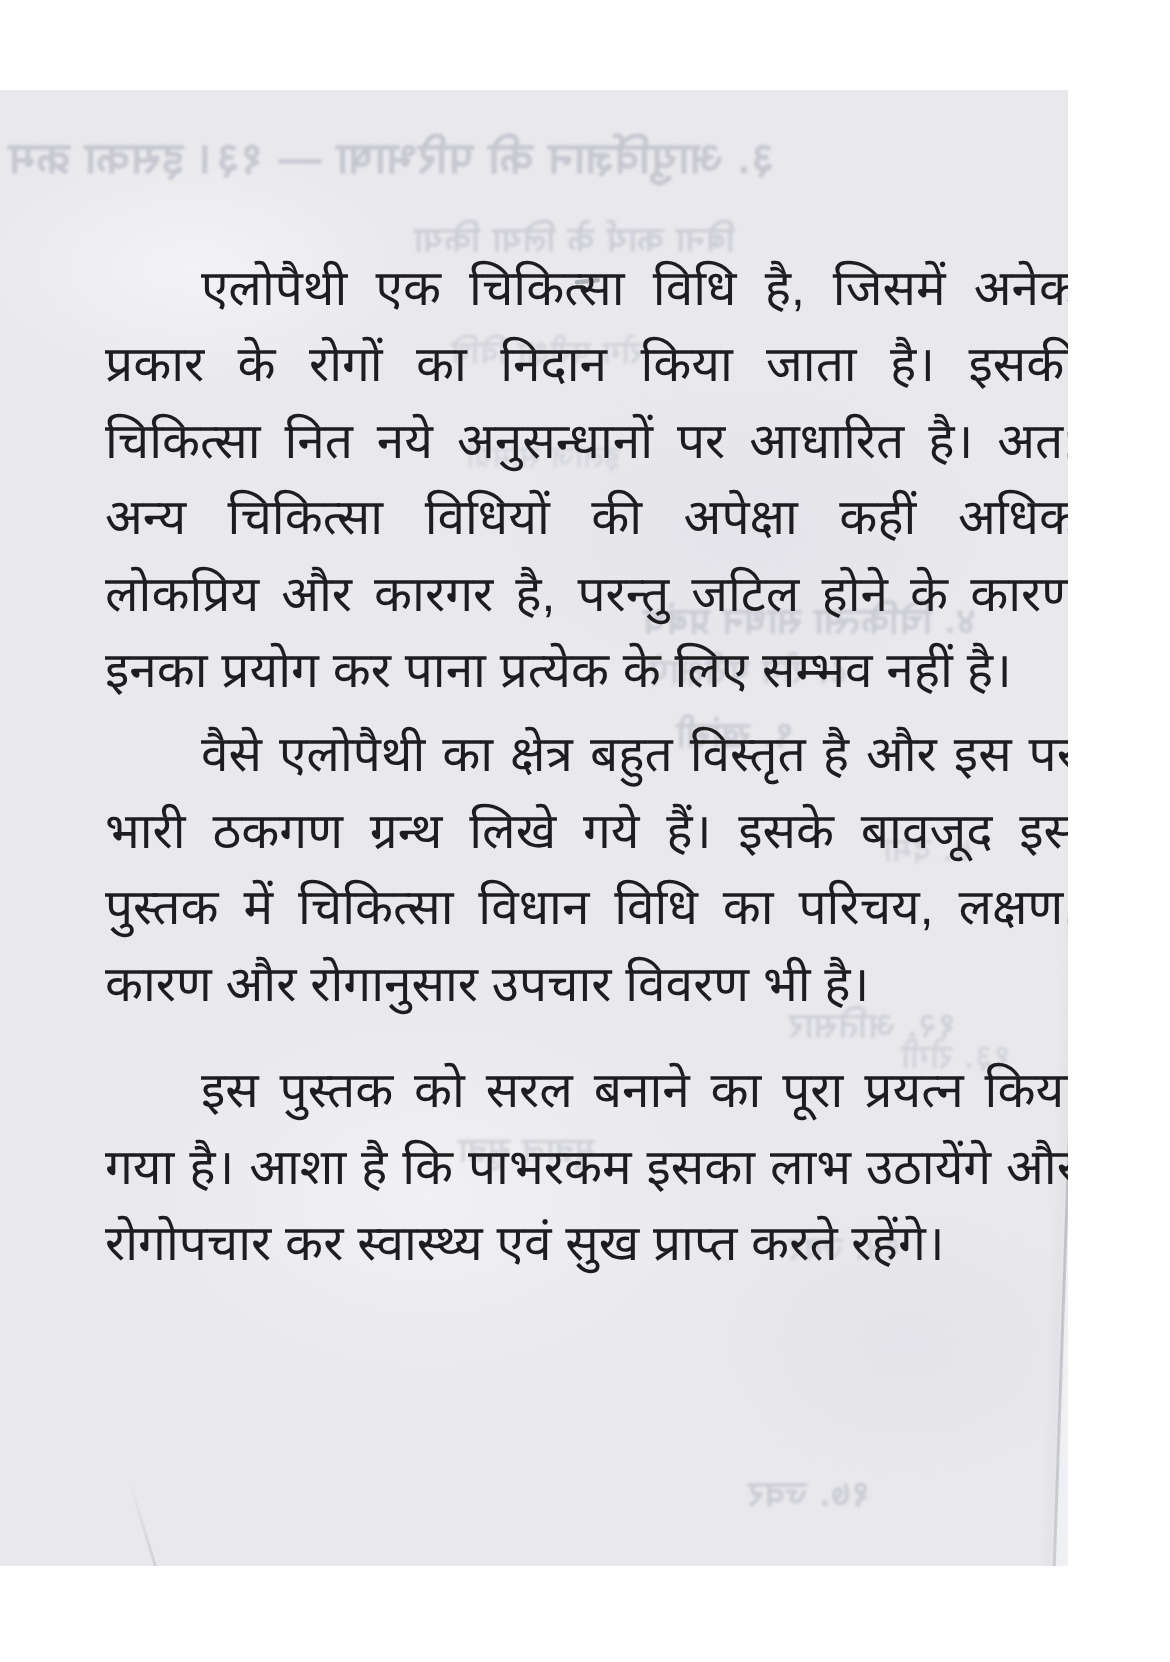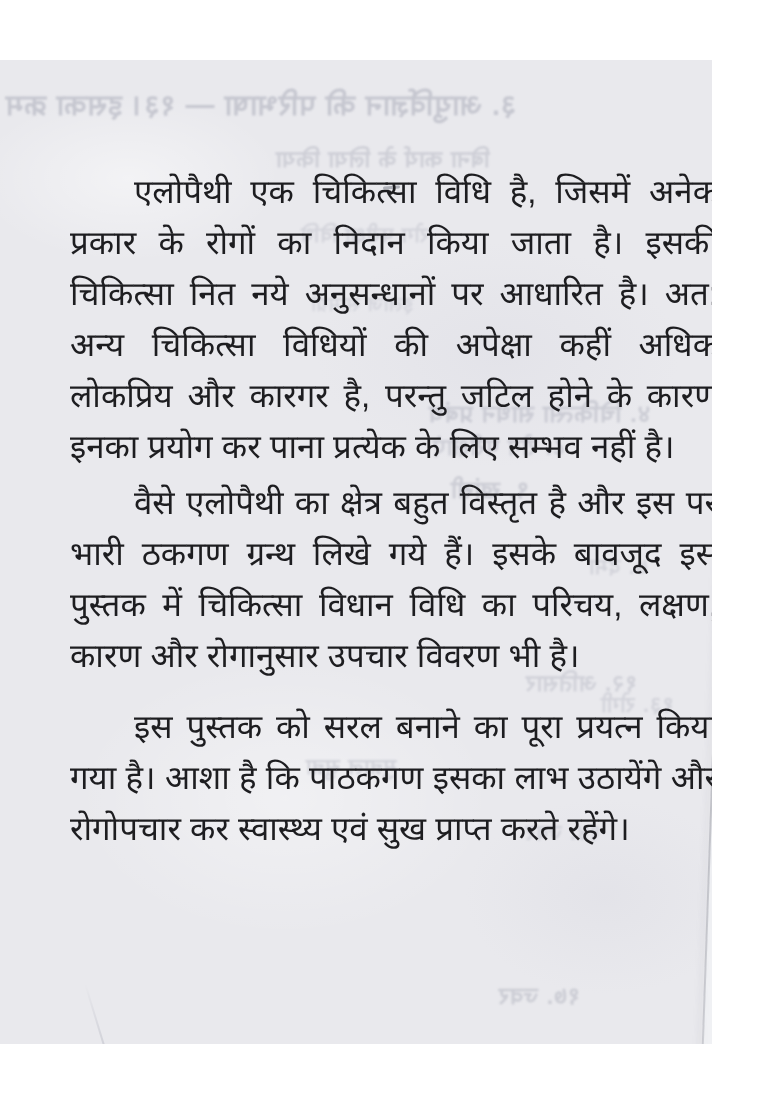--- a/index.html
+++ b/index.html
@@ -111,16 +111,16 @@
       </div>
 
     <div class="fold-line"></div>
     <div class="stray-dash"></div>
     <div class="scratch-mark"></div>
     <div class="crease-line"></div>
 
     <div id="text-block">
       <p class="para-1">एलोपैथी एक चिकित्सा विधि है, जिसमें अनेक प्रकार के रोगों का निदान किया जाता है। इसकी चिकित्सा नित नये अनुसन्धानों पर आधारित है। अत: अन्य चिकित्सा विधियों की अपेक्षा कहीं अधिक लोकप्रिय और कारगर है, परन्तु जटिल होने के कारण इनका प्रयोग कर पाना प्रत्येक के लिए सम्भव नहीं है।</p>
       <p class="para-2">वैसे एलोपैथी का क्षेत्र बहुत विस्तृत है और इस पर भारी ठकगण ग्रन्थ लिखे गये हैं। इसके बावजूद इस पुस्तक में चिकित्सा विधान विधि का परिचय, लक्षण, कारण और रोगानुसार उपचार विवरण भी है।</p>
-      <p class="para-3">इस पुस्तक को सरल बनाने का पूरा प्रयत्न किया गया है। आशा है कि पाठकगण इसका लाभ उठायेंगे और रोगोपचार कर स्वास्थ्य एवं सुख प्राप्त करते रहेंगे।</p>
+      <p class="para-3">इस पुस्तक को सरल बनाने का पूरा प्रयत्न किया गया है। आशा है कि पाभरकम इसका लाभ उठायेंगे और रोगोपचार कर स्वास्थ्य एवं सुख प्राप्त करते रहेंगे।</p>
     </div>
   </div>
 </div>
 
 </body></html>

